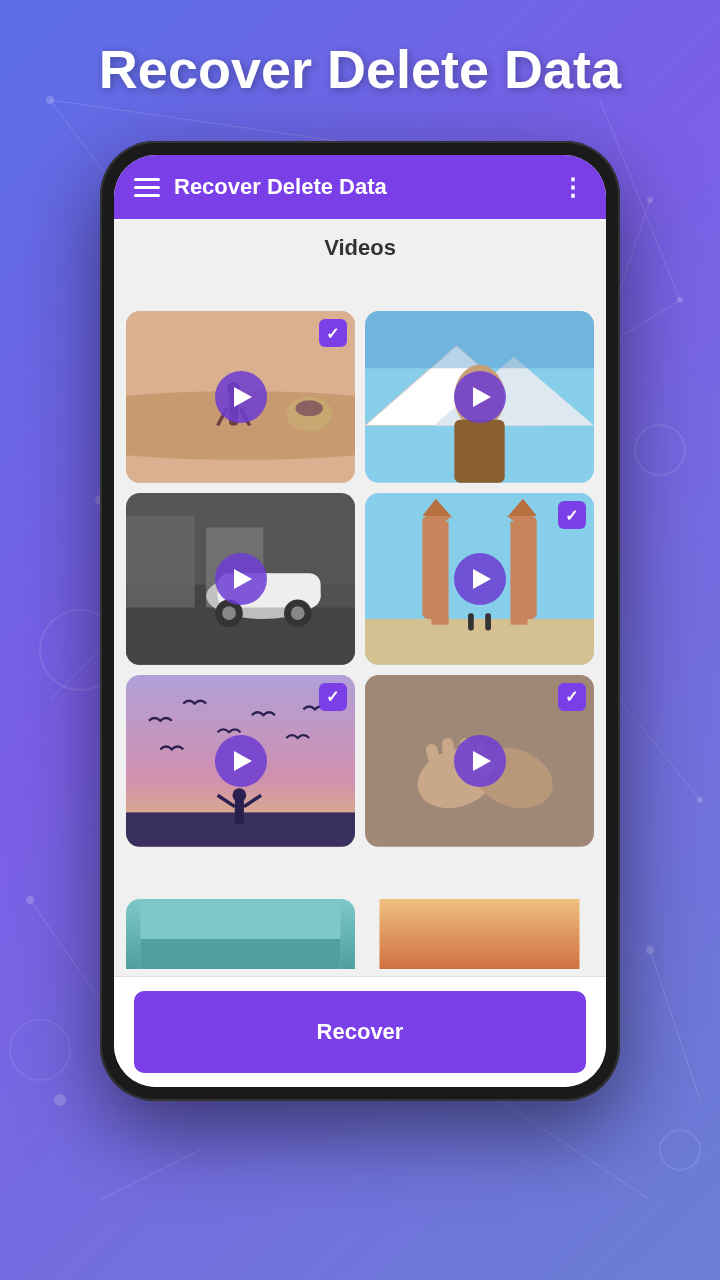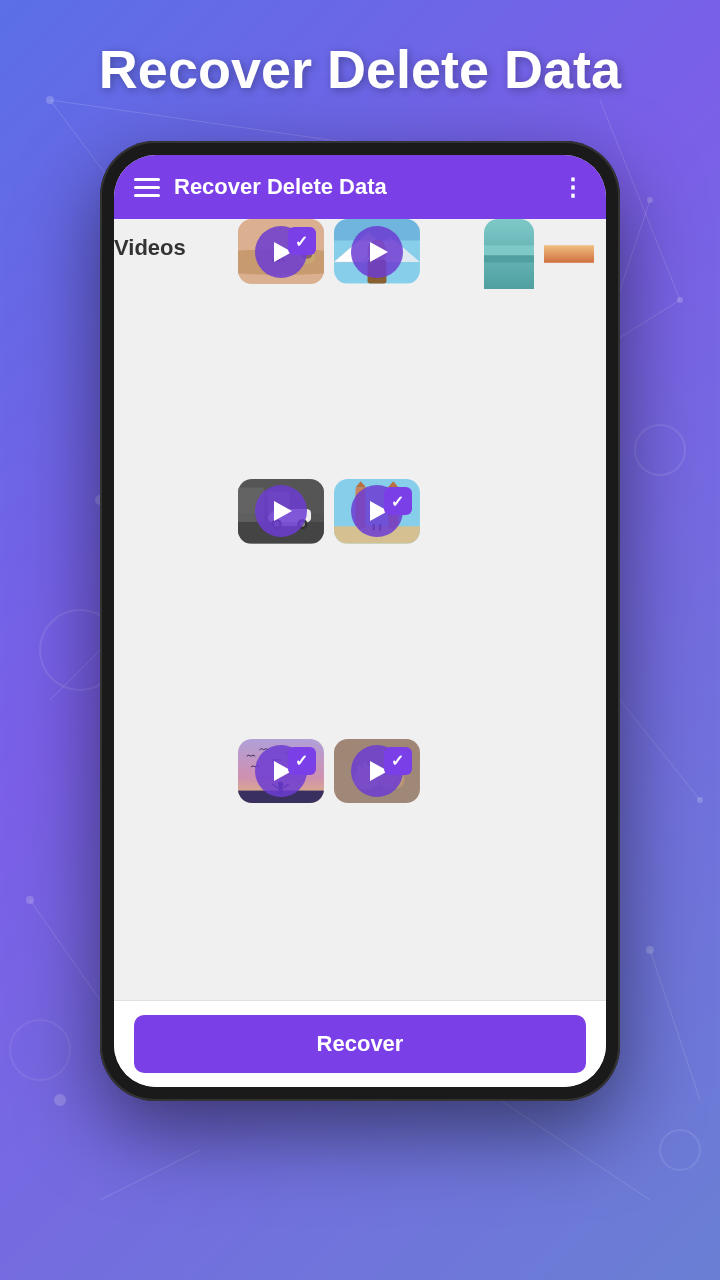--- a/index.html
+++ b/index.html
@@ -119,20 +119,21 @@
       cursor: pointer;
       font-weight: bold;
       letter-spacing: 1px;
     }
 
     
     .content-area {
       flex: 1;
       overflow: hidden;
       display: flex;
+      flex-direction: column;
       background: #f0f0f0;
       gap: 40px;
     }
 
     .section-title {
       text-align: center;
       font-size: 22px;
       font-weight: 700;
       color: #333;
       padding: 16px 0 10px;
@@ -206,21 +207,21 @@
       flex-shrink: 0;
       border-top: 1px solid #e0e0e0;
     }
 
     .recover-btn {
       width: 100%;
       background: #7b3fe8;
       color: white;
       border: none;
       border-radius: 10px;
-      padding: 16px;
+      padding: 28px;
       font-size: 22px;
       font-weight: 600;
       cursor: pointer;
       text-align: center;
     }
 
     
     .partial-row {
       display: grid;
       grid-template-columns: 1fr 1fr;

